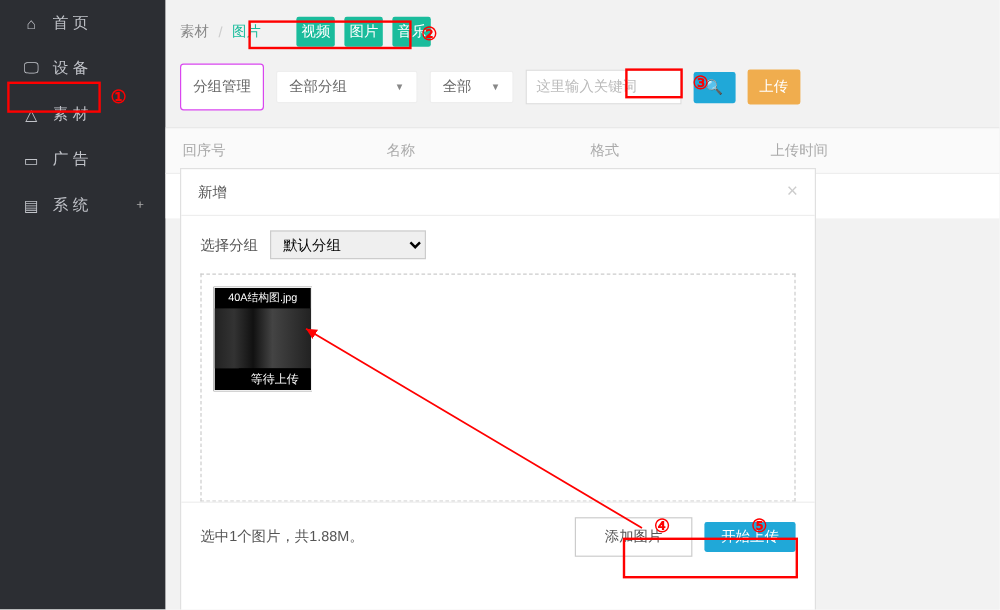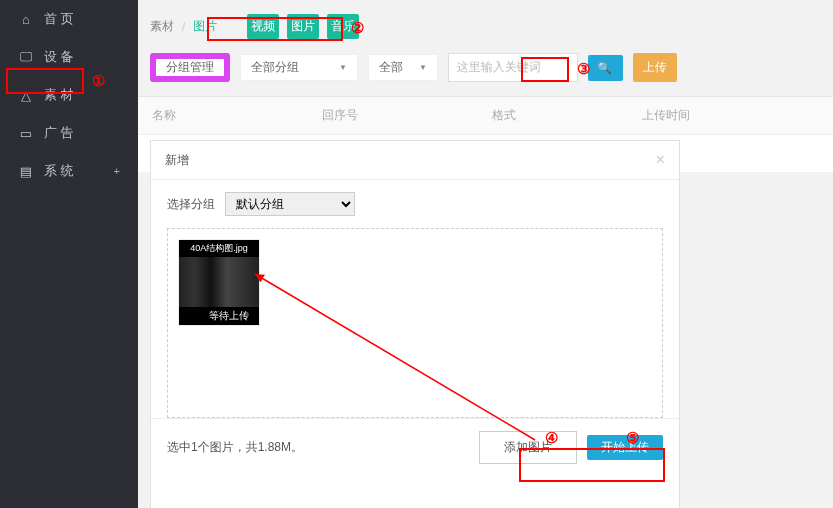--- a/index.html
+++ b/index.html
@@ -11,21 +11,21 @@
   .nav-item .plus { margin-left:auto; font-size:11px; color:#aaa; }
 
   .main { position:absolute; left:138px; top:0; right:0; height:508px; background:#f2f2f2; }
 
   .crumb { display:flex; align-items:center; gap:8px; padding:14px 12px 10px; font-size:12px; color:#888; }
   .crumb .sep { color:#ccc; }
   .crumb .cur { color:#1abc9c; }
   .pill { display:inline-block; padding:4px 4px; background:#1abc9c; color:#fff; font-size:12px; border-radius:2px; }
 
   .toolbar { display:flex; align-items:center; gap:10px; padding:4px 12px 14px; border-bottom:1px solid #e6e6e6; font-size:12px; color:#666; }
-  .chip { padding:0 10px; border:6px solid #d946ef; border-radius:3px; background:#fff; }
+  .chip { padding:10px 10px; border:1px solid #d946ef; border-radius:3px; background:#fff; }
   .sel { display:flex; align-items:center; gap:40px; padding:4px 10px; border:1px solid #eee; background:#fff; border-radius:2px; }
   .caret { font-size:8px; color:#888; }
   .inp { width:130px; padding:5px 8px; border:1px solid #ddd; background:#fff; color:#bbb; }
   .btn { padding:6px 10px; color:#fff; border-radius:2px; cursor:pointer; }
   .btn-info { background:#20a8d8; }
   .btn-warn { background:#f0ad4e; }
 
   .thead { display:flex; padding:10px 14px; font-size:12px; color:#aaa; border-bottom:1px solid #eee; background:#fafafa; }
   .empty-row { padding:10px 16px; font-size:12px; color:#aaa; background:#fff; }
 
@@ -98,22 +98,22 @@
       <span class="caret">▼</span>
     </span>
     <span class="inp">这里输入关键词</span>
     <span class="btn btn-info">
       <span>🔍</span>
     </span>
     <span class="btn btn-warn">上传</span>
   </div>
 
   <div class="thead">
+    <span style="width:170px">回序号</span>
     <span style="width:170px">名称</span>
-    <span style="width:170px">回序号</span>
     <span style="width:150px">格式</span>
     <span>上传时间</span>
   </div>
   <div class="empty-row">没有相关数据</div>
 </div>
 
 <div class="modal">
   <div class="m-hd">
     <span>新增</span>
     <span class="x">×</span>

